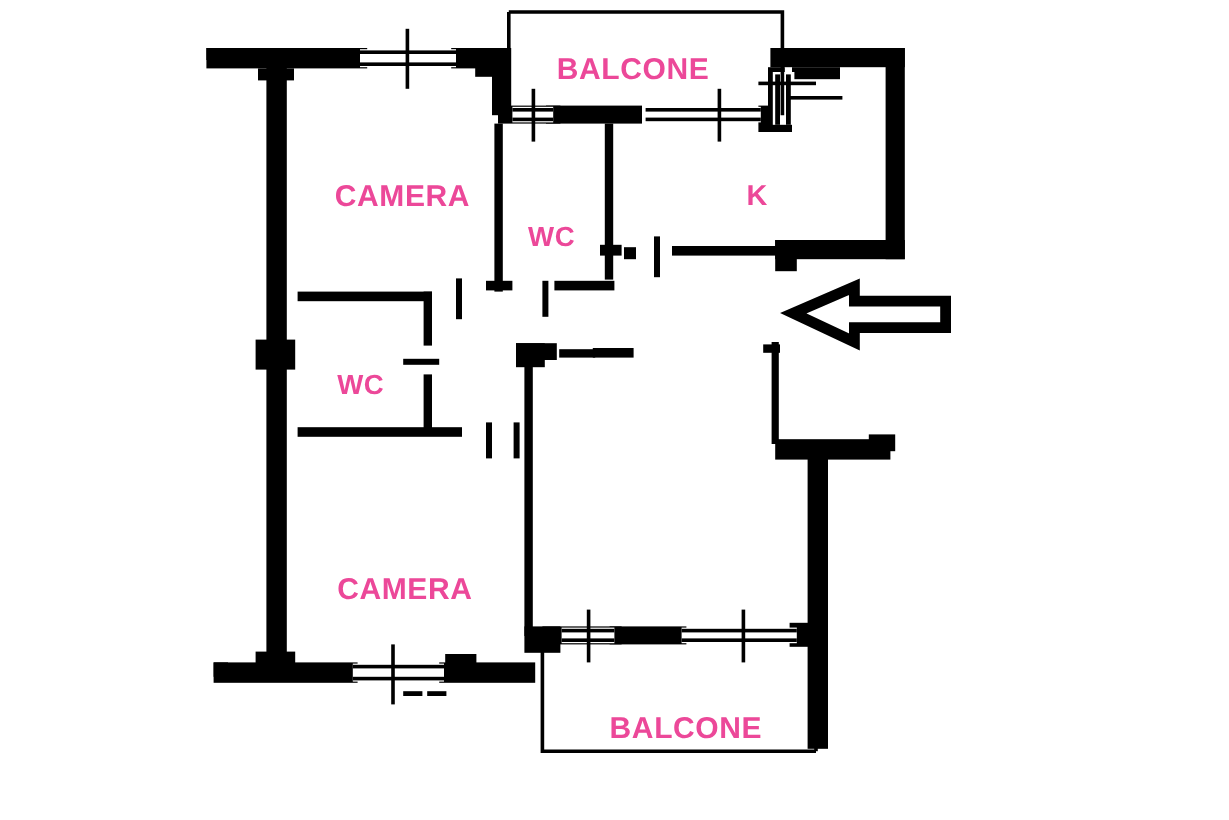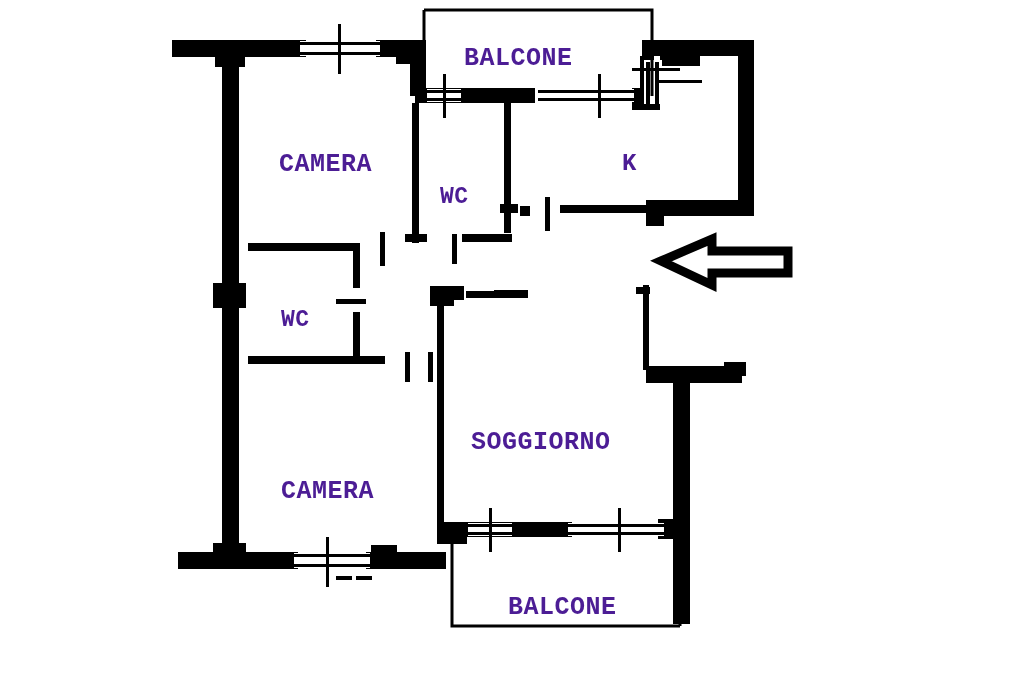--- a/index.html
+++ b/index.html
@@ -23,23 +23,23 @@
   #plan-svg {
     position: absolute;
     top: 0;
     left: 0;
     width: 1024px;
     height: 683px;
     display: block;
   }
   .room-label {
     position: absolute;
-    font-family: Liberation Mono, monospace;
+    font-family: Liberation Sans, sans-serif;
     font-weight: bold;
-    color: #4c1d95;
+    color: #ec4899;
     white-space: nowrap;
     letter-spacing: 0.5px;
     -webkit-font-smoothing: none;
   }
   .label-camera-top   { left: 279px; top: 150px; font-size: 25px; }
   .label-camera-bot   { left: 281px; top: 477px; font-size: 25px; }
   .label-wc-top       { left: 440px; top: 184px; font-size: 23px; }
   .label-wc-mid       { left: 281px; top: 307px; font-size: 23px; }
   .label-k            { left: 622px; top: 150px; font-size: 24px; }
   .label-soggiorno    { left: 471px; top: 428px; font-size: 25px; }
@@ -230,19 +230,18 @@
   <div class="room-label label-camera-top">CAMERA</div>
 
   <div class="room-label label-wc-top">WC</div>
 
   <div class="room-label label-k">K</div>
 
   <div class="room-label label-balcone-top">BALCONE</div>
 
   <div class="room-label label-wc-mid">WC</div>
 
-  <div class="room-label label-soggiorno">SOGGIORNO</div>
 
   <div class="room-label label-camera-bot">CAMERA</div>
 
   <div class="room-label label-balcone-bot">BALCONE</div>
 
 </div>
 
 </body></html>

